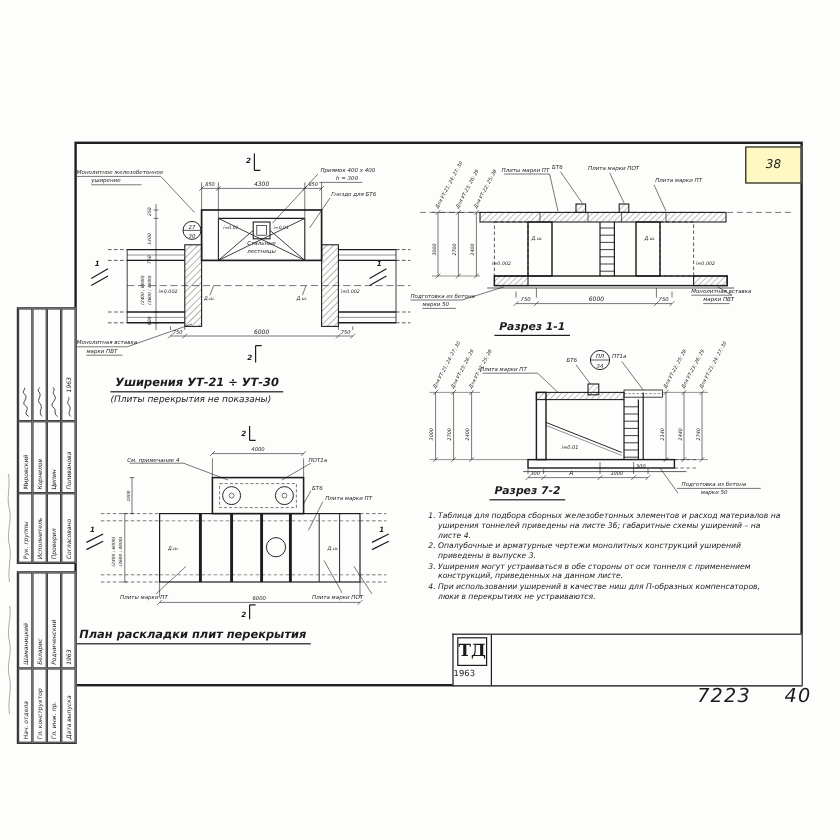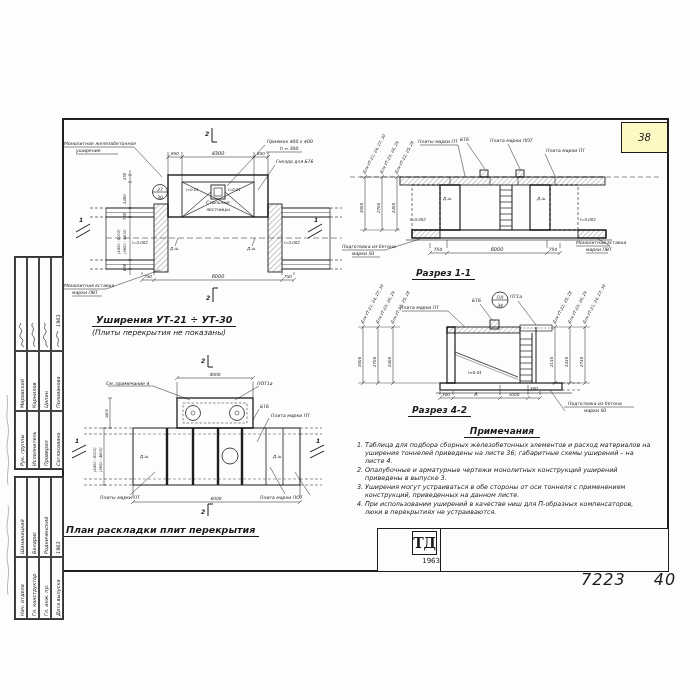--- a/index.html
+++ b/index.html
@@ -14,21 +14,21 @@
   .dtitle .sub{font-weight:normal;font-size:7.5px;border-bottom:none;display:block;margin-top:1px;}
   
   #notes{position:absolute;left:352px;top:426px;width:300px;font-style:italic;}
   #notes .nt{text-align:center;font-size:9px;font-weight:bold;margin-bottom:3px;}
   #notes .nt span{display:inline-block;border-bottom:1.2px solid #1b1b1b;padding:0 6px 1px 6px;}
   #notes .item{display:flex;font-size:6.4px;line-height:8px;margin-bottom:1px;}
   #notes .item .n{width:11px;text-align:right;margin-right:2px;flex:none;}
   #notes .item .t{flex:1;}
   
   #tblock{position:absolute;left:377px;top:528px;width:290px;height:42px;border:1.6px solid #1b1b1b;border-right:none;display:flex;background:#fdfdfc;}
-  #tblock .logo{width:31px;border-right:1.4px solid #1b1b1b;text-align:right;flex:none;margin-left:31px;}
+  #tblock .logo{width:31px;border-right:1.4px solid #1b1b1b;text-align:left;flex:none;}
   #tblock .logo .td{font-family:"DejaVu Serif",serif;font-weight:bold;font-size:14px;line-height:22px;border:1px solid #1b1b1b;margin:2px 3px 0 3px;}
   #tblock .logo .yr{font-size:7px;line-height:12px;}
   #tblock .ttl{flex:1;display:flex;align-items:center;justify-content:center;font-style:italic;font-size:9px;text-align:center;}
   #tblock .rcol{width:62px;flex:none;border-left:1.4px solid #1b1b1b;display:flex;flex-direction:column;}
   #tblock .rcol .r{flex:1;display:flex;align-items:center;justify-content:center;font-size:6.5px;font-style:italic;border-bottom:1px solid #1b1b1b;}
   #tblock .rcol .r:last-child{border-bottom:none;}
   #tblock .rcol .half{flex:1;text-align:center;}
   #tblock .rcol .half+.half{border-left:1px solid #1b1b1b;height:100%;display:flex;align-items:center;justify-content:center;}
   #cornernum{position:absolute;left:621px;top:122px;width:45px;height:29px;border:1.6px solid #1b1b1b;display:flex;align-items:center;justify-content:center;font-style:italic;font-size:10px;background:#fef9c3;}
   #handnum{position:absolute;left:581px;top:570px;font-style:italic;font-size:16px;letter-spacing:1px;}
@@ -305,21 +305,21 @@
       <text x="60" y="27">Плита марки ПТ</text>
       <text x="132" y="20">БТ6</text>
       <text x="170" y="16">ПТ1а</text>
       <text x="128" y="92" font-size="4.2">i=0.01</text>
       <text x="228" y="123">Подготовка из бетона</text>
       <text x="244" y="130">марки 50</text>
     </g>
   </svg>
 
   <div class="dtitle" style="left:408px;top:405px;width:140px;font-size:9px;">
-    <span class="u">Разрез 4-2</span>
+    <span class="u">Разрез 7-2</span>
   </div>
 
   <svg class="svgdraw" style="left:60px;top:352px;" width="285" height="172" viewBox="0 0 285 172">
     <defs>
       <pattern id="p1h" width="4" height="4" patternUnits="userSpaceOnUse" patternTransform="rotate(45)">
         <line x1="0" y1="0" x2="0" y2="4" stroke="#3a3a3a" stroke-width="0.5"></line>
       </pattern>
     </defs>
     <g stroke="#1d1d1d" fill="none" stroke-width="0.9">
 
@@ -383,21 +383,20 @@
       <text x="80" y="106" font-size="4">Д.ш.</text>
       <text x="213" y="106" font-size="4">Д.ш.</text>
     </g>
   </svg>
 
   <div class="dtitle" style="left:62px;top:524px;width:280px;font-size:9.5px;">
     <span class="u">План раскладки плит перекрытия</span>
   </div>
 
   <div id="notes">
-    <div class="nt"><span>Примечания</span></div>
     <div class="item">
       <span class="n">1.</span>
       <span class="t">Таблица для подбора сборных железобетонных элементов и расход материалов на уширения тоннелей приведены на листе 36; габаритные схемы уширений – на листе 4.</span>
     </div>
     <div class="item">
       <span class="n">2.</span>
       <span class="t">Опалубочные и арматурные чертежи монолитных конструкций уширений приведены в выпуске 3.</span>
     </div>
     <div class="item">
       <span class="n">3.</span>

